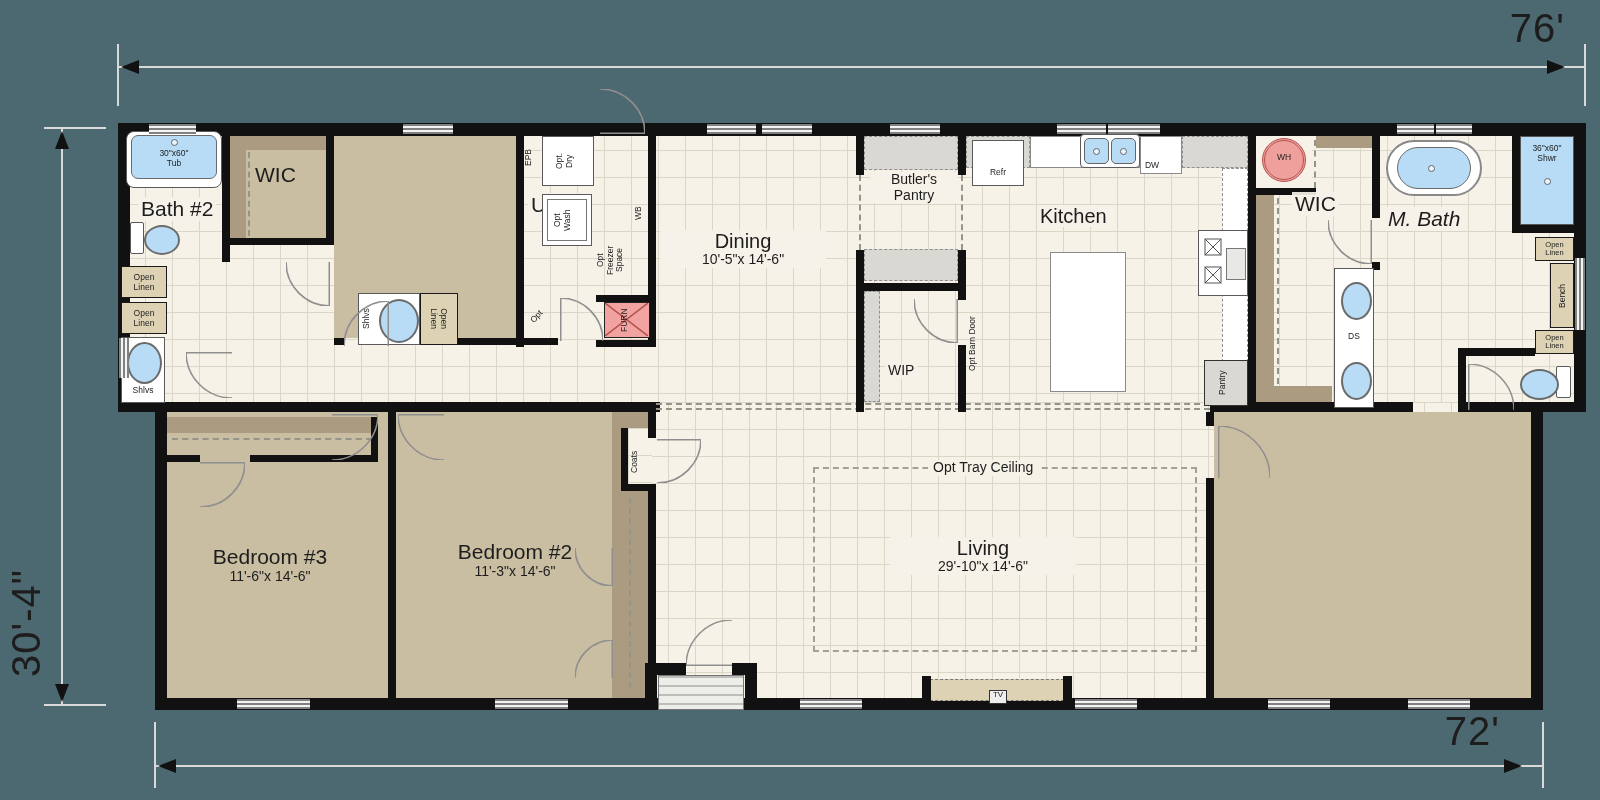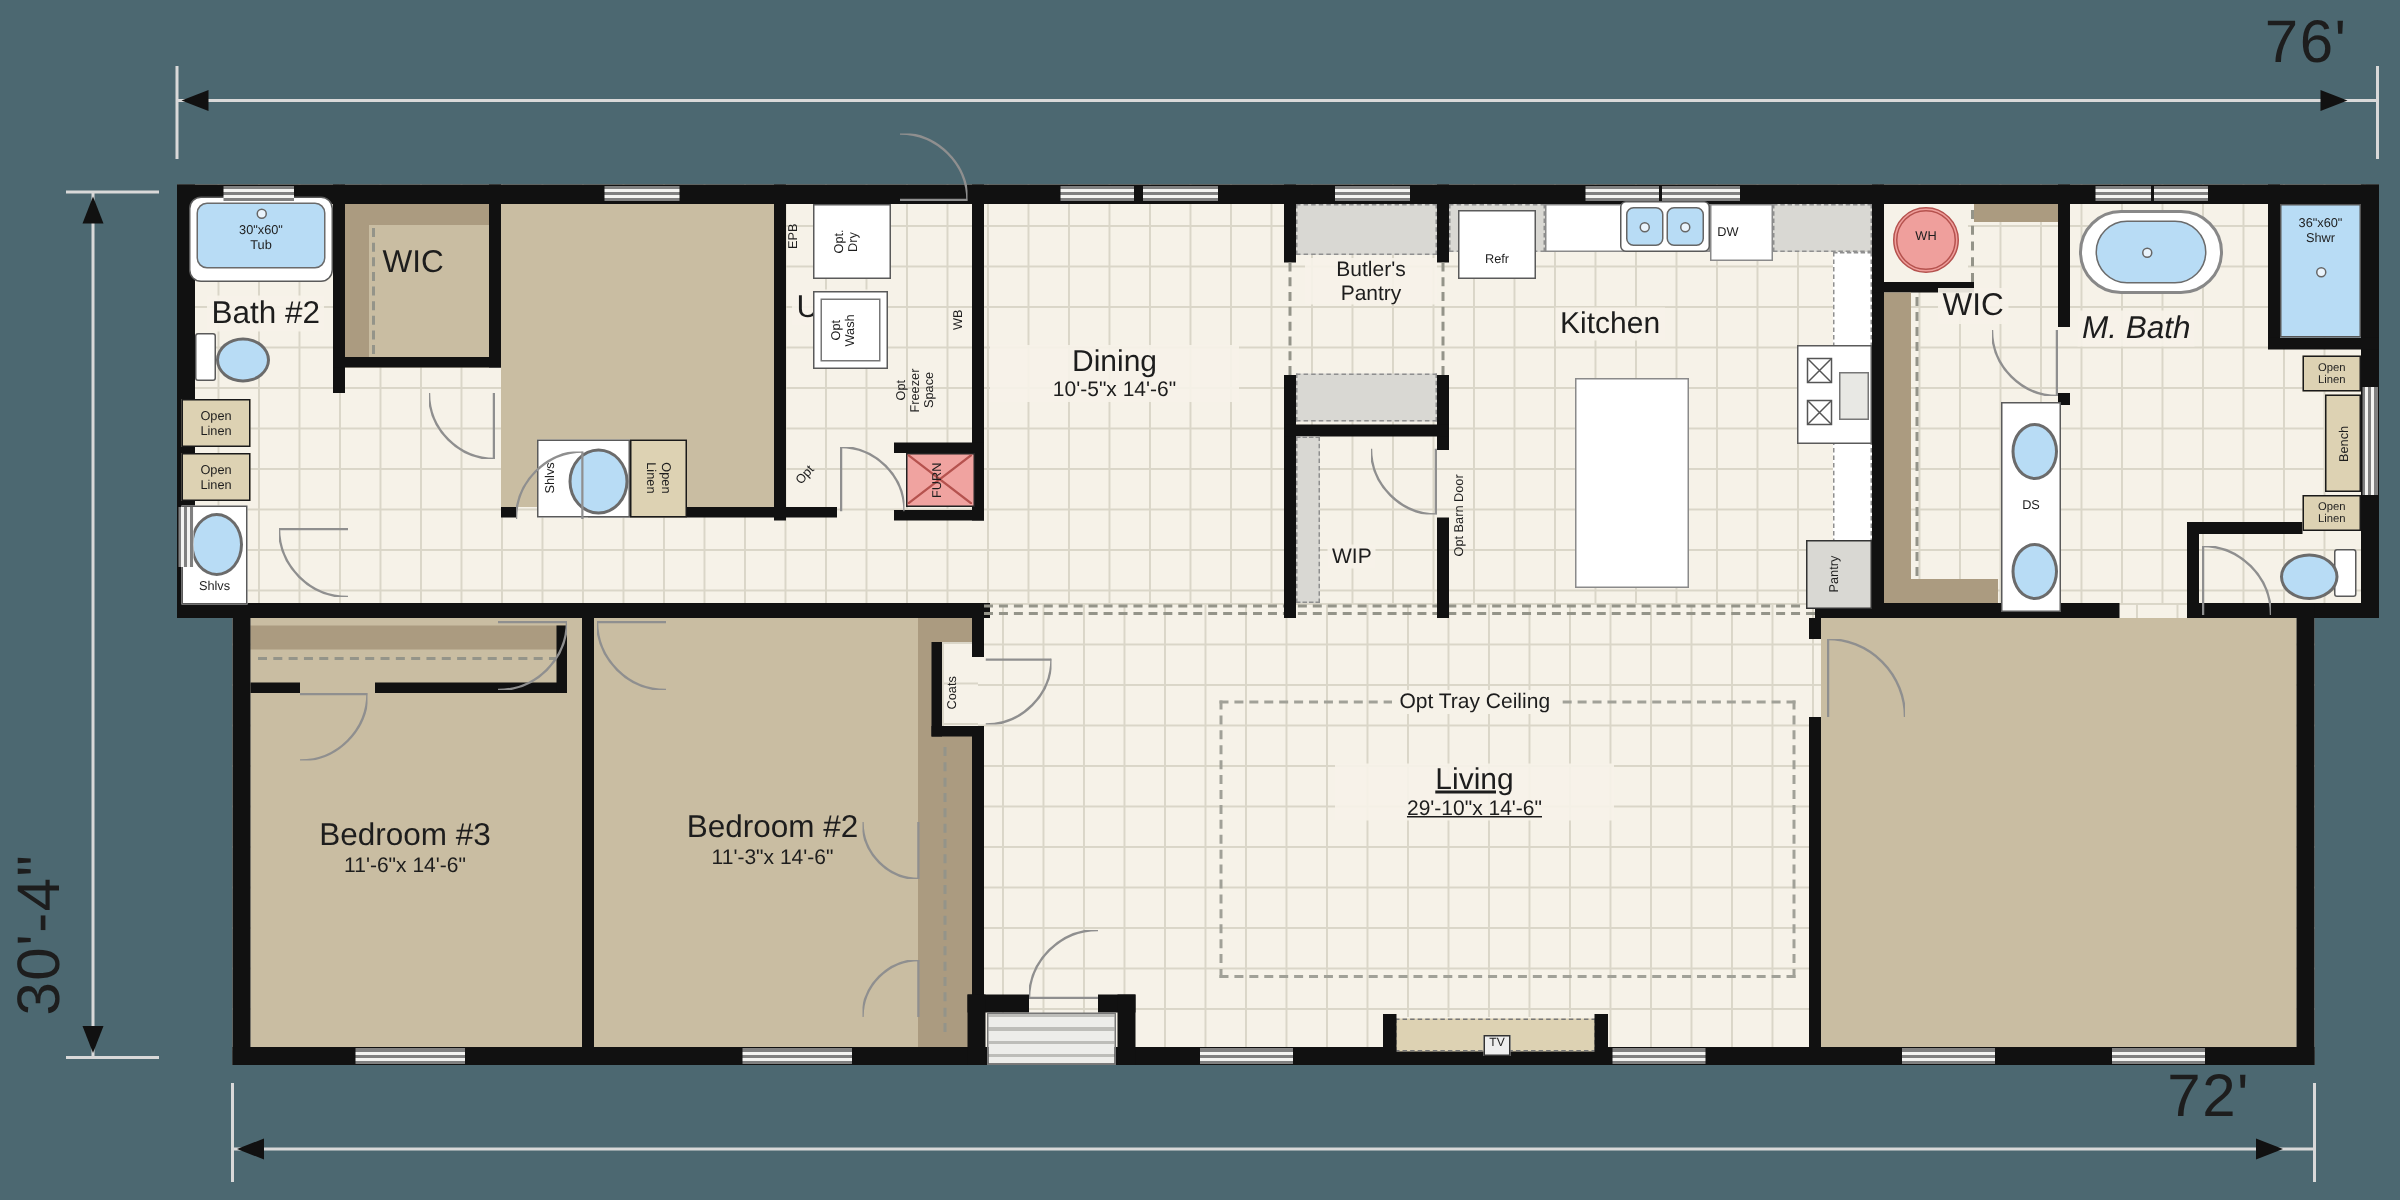--- a/index.html
+++ b/index.html
@@ -214,21 +214,21 @@
   <div class="grayc" style="left:966px;top:136px;width:64px;height:32px;"></div>
   <div class="white" style="left:972px;top:140px;width:52px;height:46px;"></div>
   <div class="lbl xs" style="left:974px;top:168px;width:48px;"><span>Refr</span></div>
   <div class="white" style="left:1030px;top:136px;width:110px;height:32px;border:1px solid #8a8a8a;"></div>
   <div class="white" style="left:1080px;top:134px;width:60px;height:34px;border-radius:4px;"></div>
   <div class="abs blue" style="left:1084px;top:138px;width:25px;height:26px;border:1.5px solid #666;border-radius:5px;box-sizing:border-box;"></div>
   <div class="abs blue" style="left:1111px;top:138px;width:25px;height:26px;border:1.5px solid #666;border-radius:5px;box-sizing:border-box;"></div>
   <div class="dot" style="left:1093px;top:148px;"></div>
   <div class="dot" style="left:1120px;top:148px;"></div>
   <div class="white" style="left:1140px;top:136px;width:42px;height:38px;border:1px solid #8a8a8a;"></div>
-  <div class="lbl xs" style="left:1142px;top:150px;width:20px;"><span>DW</span></div>
+  <div class="lbl xs" style="left:1142px;top:161px;width:20px;"><span>DW</span></div>
   <div class="grayc" style="left:1182px;top:136px;width:66px;height:32px;"></div>
   <div class="white" style="left:1222px;top:168px;width:26px;height:194px;border:1px dashed #8f8f8f;"></div>
   <div class="white" style="left:1198px;top:230px;width:50px;height:66px;"></div>
   <svg class="abs" style="left:1204px;top:238px;" width="18" height="18">
       <rect x="1" y="1" width="16" height="16" fill="none" stroke="#555"></rect>
       <path d="M1,1 L17,17 M17,1 L1,17" stroke="#555" fill="none"></path>
     </svg>
   <svg class="abs" style="left:1204px;top:266px;" width="18" height="18">
       <rect x="1" y="1" width="16" height="16" fill="none" stroke="#555"></rect>
       <path d="M1,1 L17,17 M17,1 L1,17" stroke="#555" fill="none"></path>
@@ -276,21 +276,21 @@
   <div class="sink" style="left:1520px;top:369px;width:35px;height:27px;"></div>
 
   <div class="lbl" style="left:185px;top:545px;width:170px;">
     <div class="rname">Bedroom #3</div>
     <div class="rdims">11'-6"x 14'-6"</div>
   </div>
   <div class="lbl" style="left:430px;top:540px;width:170px;">
     <div class="rname">Bedroom #2</div>
     <div class="rdims">11'-3"x 14'-6"</div>
   </div>
-  <div class="lbl chip" style="left:890px;top:509px;width:180px;text-decoration:underline;">
+  <div class="lbl chip" style="left:890px;top:537px;width:180px;">
     <div class="big">Living</div>
     <div class="rdims">29'-10"x 14'-6"</div>
   </div>
 
   <div class="abs" style="left:813px;top:467px;width:384px;height:185px;border:2px dashed #a1a198;box-sizing:border-box;"></div>
   <div class="lbl rdims" style="left:928px;top:460px;background:#f6f2e8;padding:0 5px;"><span>Opt Tray Ceiling</span></div>
 
   <div class="lbl xs" style="left:930px;top:666px;width:134px;font-size:11px;background:#f6f2e8;margin-top:12px;"><span>Opt Ent. Ctr.</span></div>
   <div class="abs" style="left:930px;top:679px;width:134px;height:22px;background:#ddd2b3;border:1px dashed #777;box-sizing:border-box;"></div>
   <div class="wall" style="left:922px;top:676px;width:9px;height:26px;"></div>

